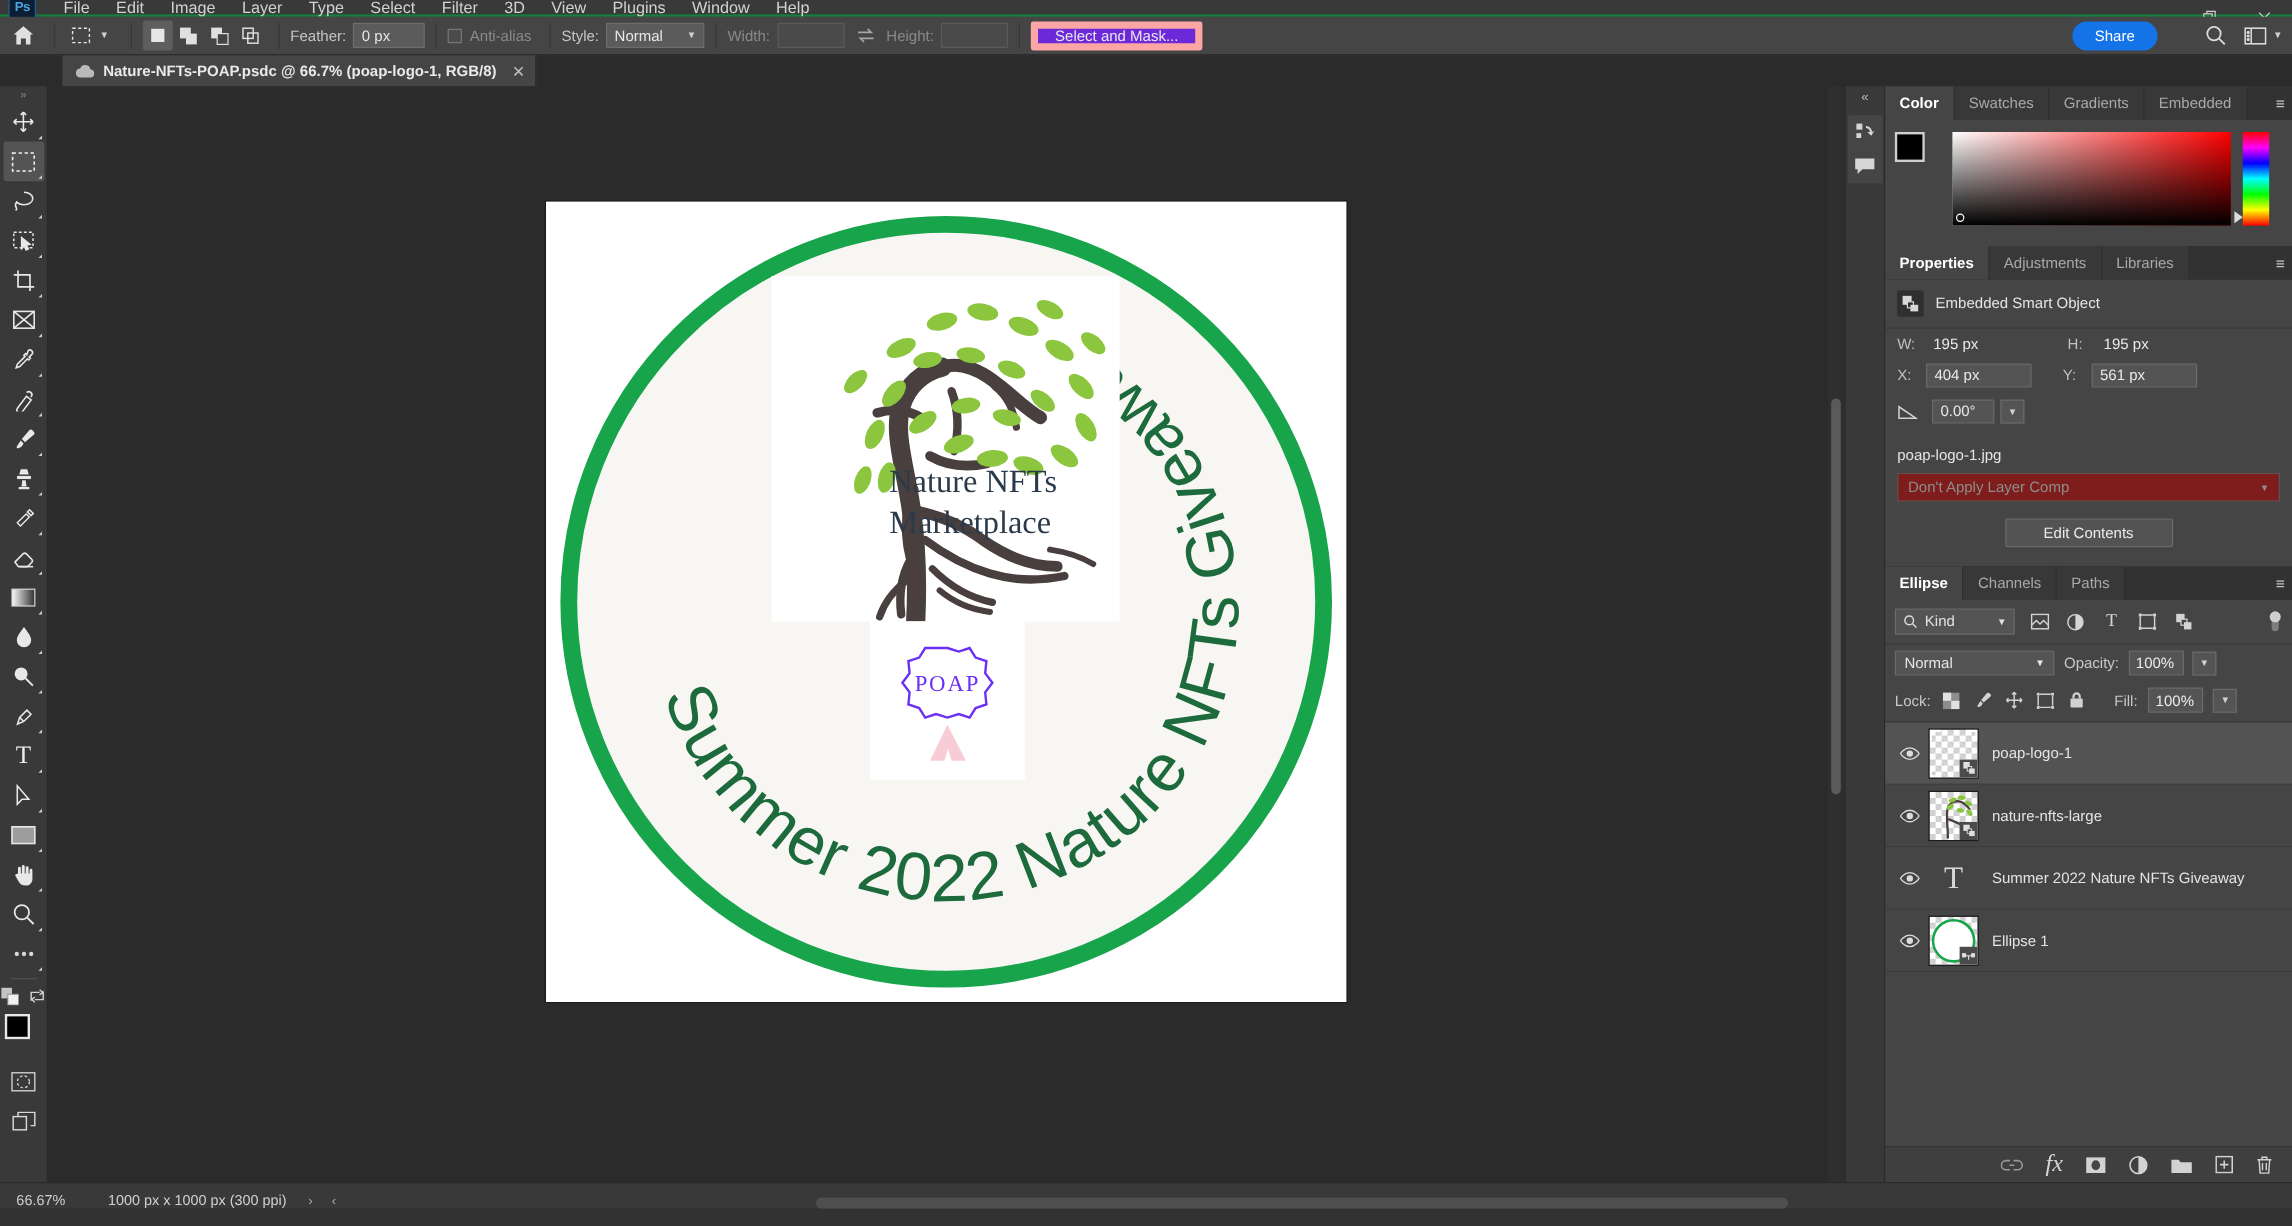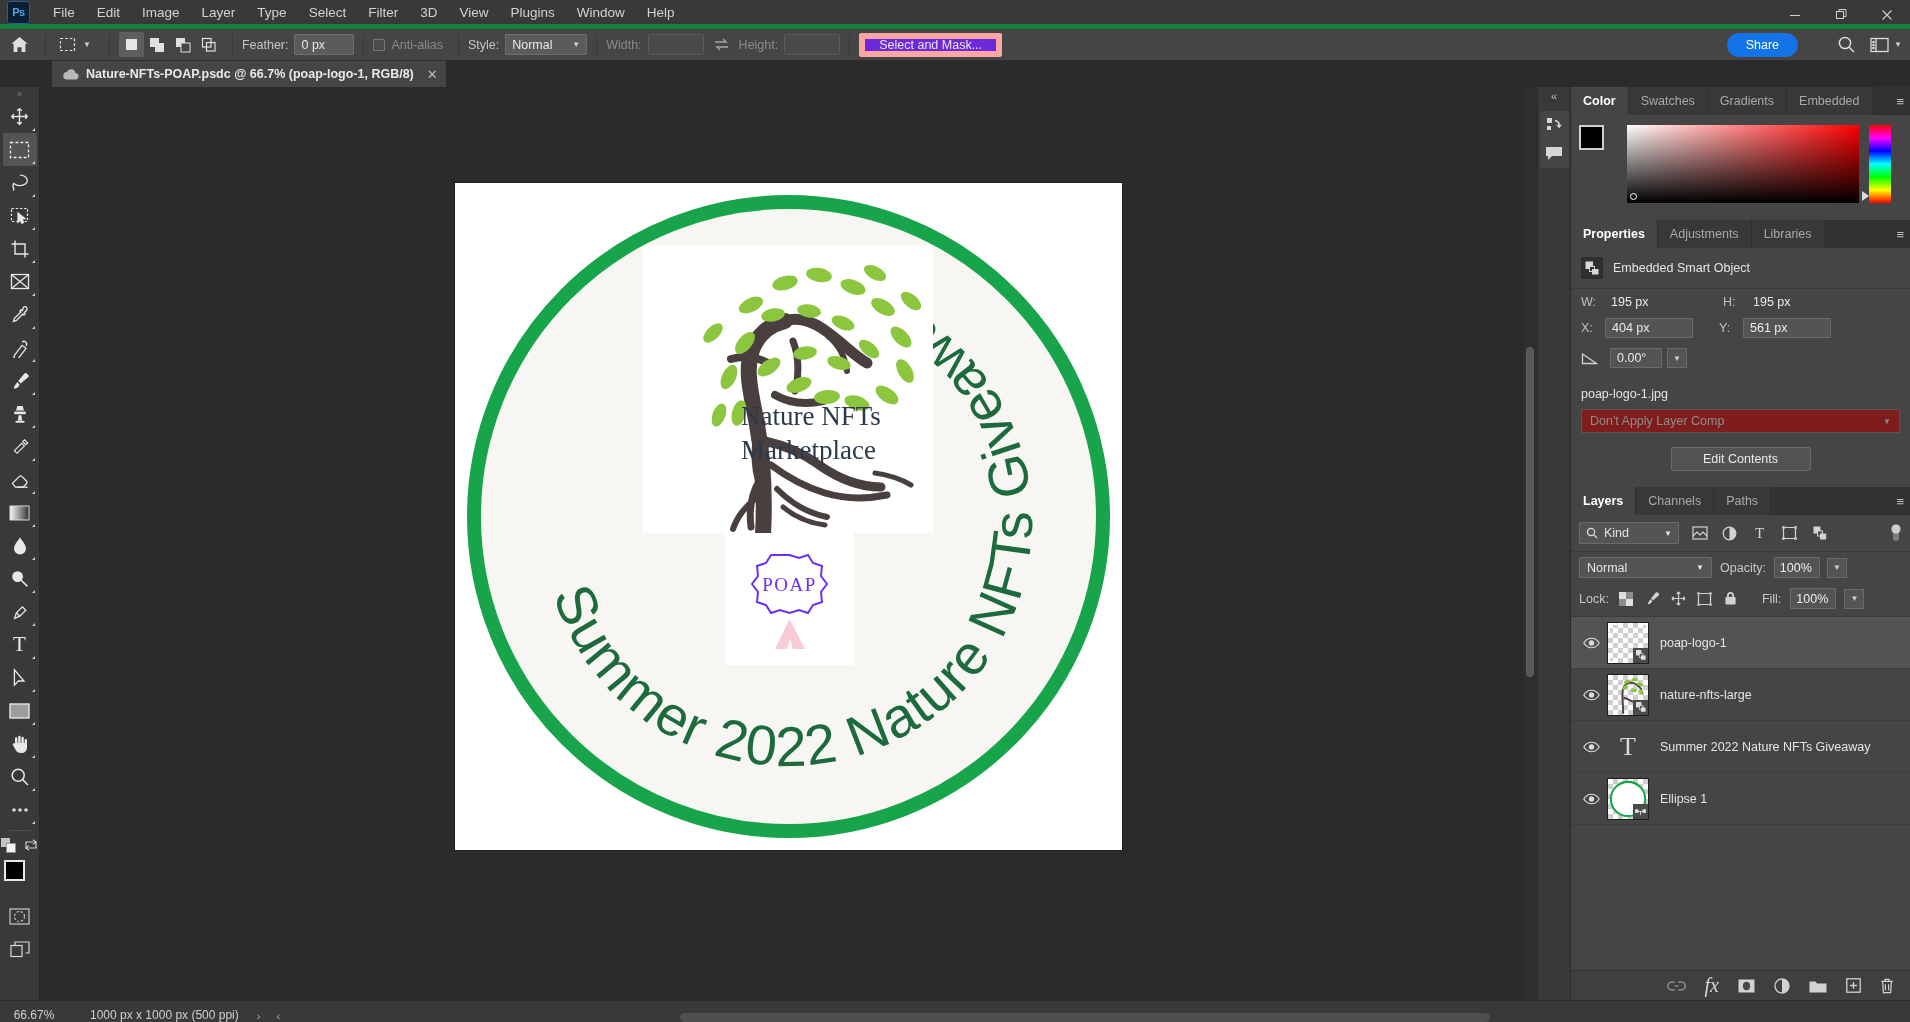--- a/index.html
+++ b/index.html
@@ -6,22 +6,22 @@
   html,body { width:1910px; height:1022px; overflow:hidden; }
   body {
     background:#323232;
     font-family:"Liberation Sans", sans-serif;
     font-size:13px;
     color:#c9c9c9;
     -webkit-font-smoothing:antialiased;
   }
   
   #menubar {
-    height:29px; background:#393939; display:flex; align-items:center;
-    border-bottom:5px solid #15803d; position:relative;
+    height:14px; background:#393939; display:flex; align-items:center;
+    border-bottom:2px solid #15803d; position:relative;
   }
   #ps-logo {
     width:23px; height:23px; margin-left:7px; margin-right:12px;
     background:#0a1f33; border:1px solid #2a5d8f; border-radius:3px;
     display:flex; align-items:center; justify-content:center;
     color:#4fa3e3; font-size:11px; font-weight:bold; letter-spacing:-.5px;
   }
   .menu-item {
     padding:5px 11px; font-size:13.5px; color:#d2d2d2; cursor:default;
     border-radius:2px;
@@ -779,21 +779,21 @@
             <span style="font-size:8px;">▼</span>
           </div>
 
           <div id="edit-contents-btn">Edit Contents</div>
           <div style="height:16px;"></div>
         </div>
       </div>
 
       <div id="layers-panel">
         <div class="panel-tabs">
-          <div class="panel-tab active">Layers</div>
+          <div class="panel-tab active">Ellipse</div>
           <div class="panel-tab">Channels</div>
           <div class="panel-tab">Paths</div>
           <div class="panel-menu">≡</div>
         </div>
 
         <div class="panel-body" style="display:flex;flex-direction:column;flex:1;min-height:0;">
           <div id="layers-filter">
             <div id="kind-select">
               <svg width="12" height="12" viewBox="0 0 12 12" fill="none" stroke="#dcdcdc" stroke-width="1.2">
                 <circle cx="5" cy="5" r="3.6"></circle>
@@ -1026,17 +1026,17 @@
           </div>
         </div>
       </div>
 
     </div>
   </div>
 </div>
 
 <div id="statusbar">
   <div id="zoom-val">66.67%</div>
-  <div id="doc-size">1000 px x 1000 px (500 ppi)</div>
+  <div id="doc-size">1000 px x 1000 px (300 ppi)</div>
   <div id="status-arrow">›</div>
   <div id="status-arrow2">‹</div>
   <div id="hscroll"></div>
 </div>
 
 </body></html>

